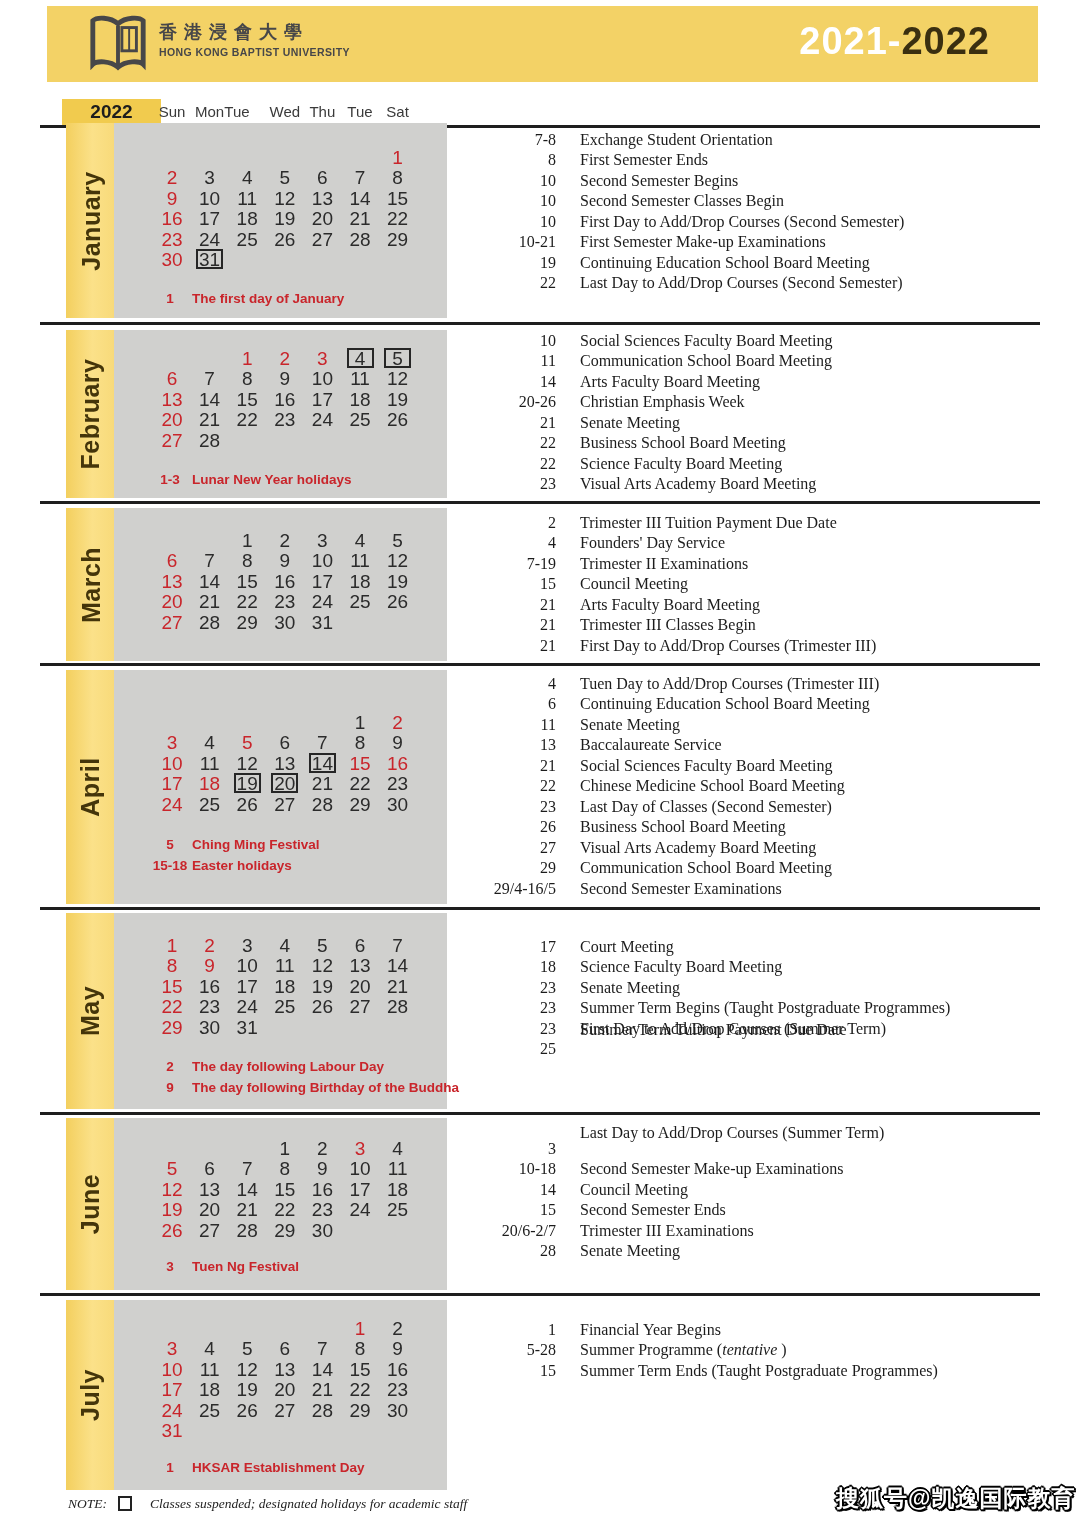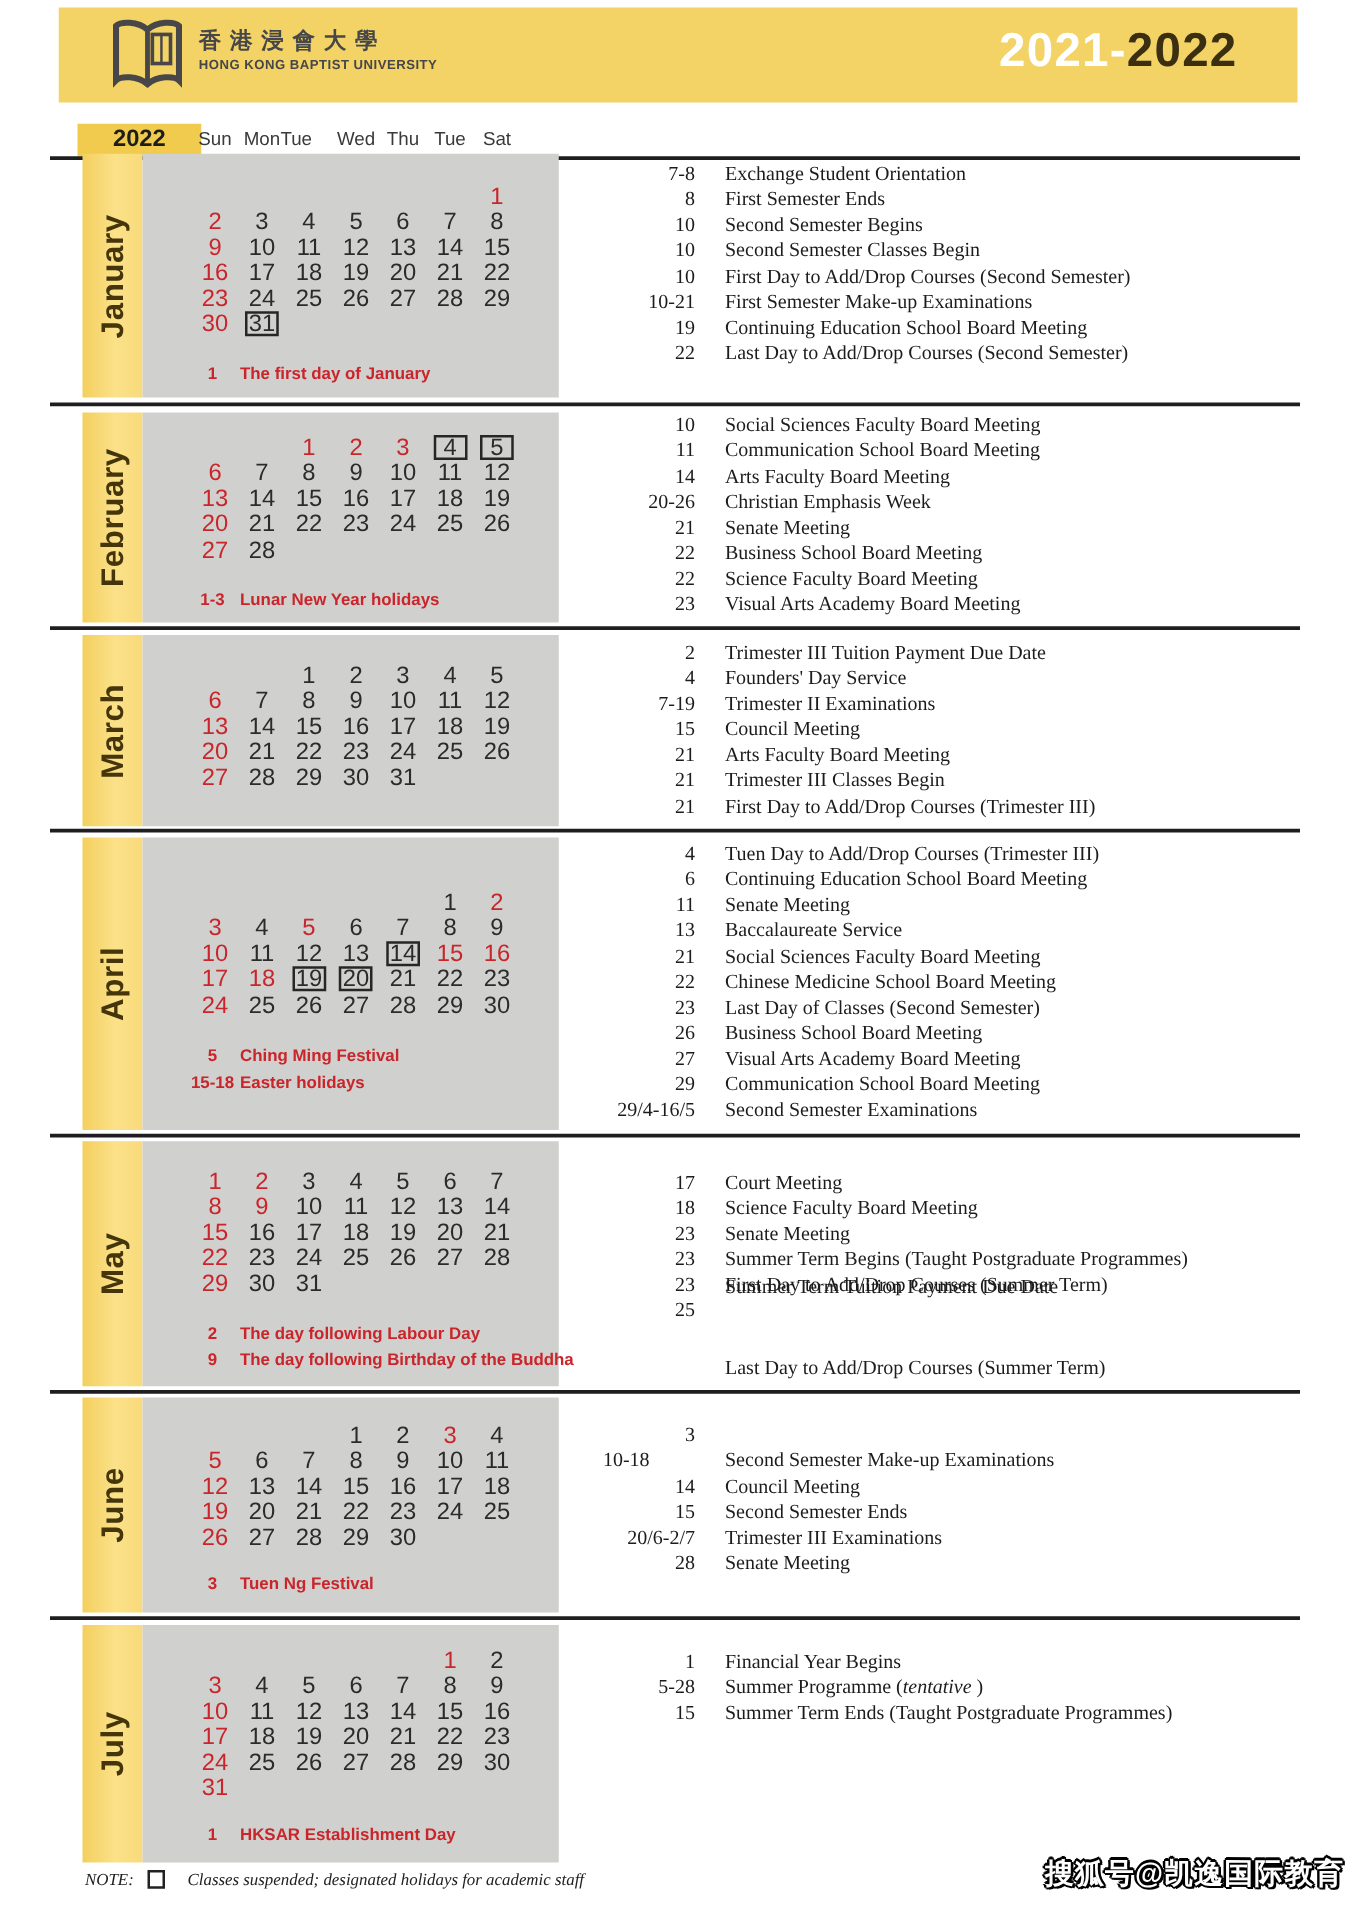--- a/index.html
+++ b/index.html
@@ -380,22 +380,22 @@
       <div class="day-cell" style="left: 341px; top: 1199.2px;">24</div>
       <div class="day-cell" style="left: 378.6px; top: 1199.2px;">25</div>
       <div class="day-cell day-red" style="left: 153px; top: 1219.6px;">26</div>
       <div class="day-cell" style="left: 190.6px; top: 1219.6px;">27</div>
       <div class="day-cell" style="left: 228.2px; top: 1219.6px;">28</div>
       <div class="day-cell" style="left: 265.8px; top: 1219.6px;">29</div>
       <div class="day-cell" style="left: 303.4px; top: 1219.6px;">30</div>
       <div class="note-range" style="top: 1257px;">3</div>
       <div class="note-text" style="top: 1257px;">Tuen Ng Festival</div>
       <div class="ev-date" style="top: 1139px;">3</div>
-      <div class="ev-text" style="top: 1085px; font-family: Liberation Serif, serif;">Last Day to Add/Drop Courses (Summer Term)</div>
-      <div class="ev-date" style="top: 1159.45px; text-align: center;">10-18</div>
+      <div class="ev-text" style="top: 1123px; font-family: Liberation Serif, serif;">Last Day to Add/Drop Courses (Summer Term)</div>
+      <div class="ev-date" style="top: 1159.45px;">10-18</div>
       <div class="ev-text" style="top: 1159.45px;">Second Semester Make-up Examinations</div>
       <div class="ev-date" style="top: 1179.9px;">14</div>
       <div class="ev-text" style="top: 1179.9px;">Council Meeting</div>
       <div class="ev-date" style="top: 1200.35px;">15</div>
       <div class="ev-text" style="top: 1200.35px;">Second Semester Ends</div>
       <div class="ev-date" style="top: 1220.8px;">20/6-2/7</div>
       <div class="ev-text" style="top: 1220.8px;">Trimester III Examinations</div>
       <div class="ev-date" style="top: 1241.25px;">28</div>
       <div class="ev-text" style="top: 1241.25px;">Senate Meeting</div>
       <div class="strip" style="top: 1300px; height: 190px;"></div>

